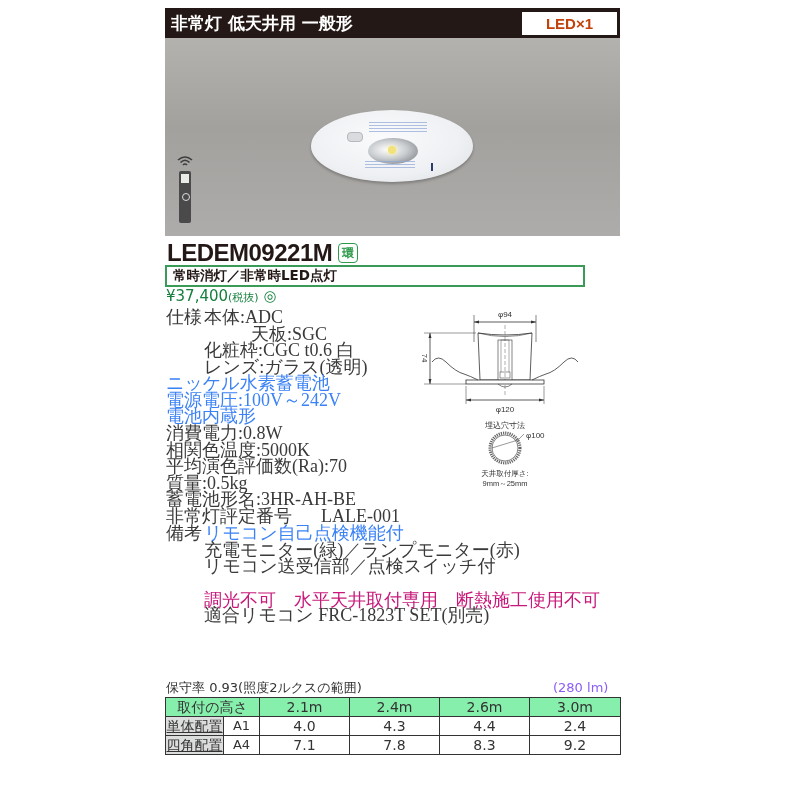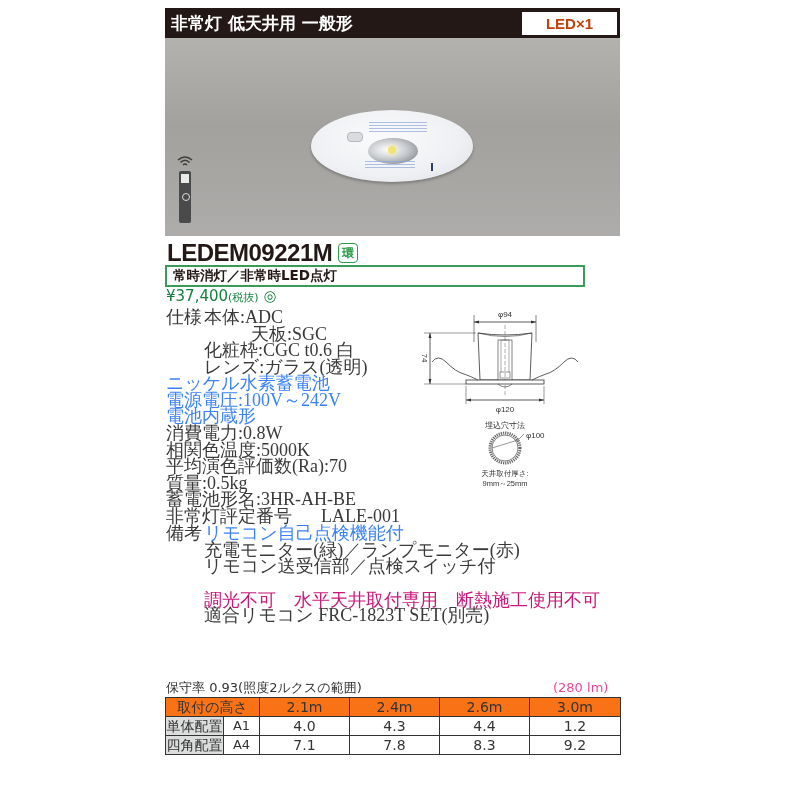--- a/index.html
+++ b/index.html
@@ -49,26 +49,26 @@
   .spec.indent { left:204px; }
   .blue { color:#3b82f6; }
   .magenta { color:#c8187a; }
 
   
   .diagram { left:410px; top:300px; width:185px; height:205px; }
   .diagram text { font-family:"Liberation Sans", sans-serif; fill:#333; }
 
   
   .tbl-caption { left:166px; top:680px; font-size:13px; line-height:16px; color:#333; }
-  .tbl-unit { left:553px; top:680px; font-size:13px; line-height:16px; color:#ec4899; }
+  .tbl-unit { left:553px; top:680px; font-size:13px; line-height:16px; color:#8b5cf6; }
   table.illum { position:absolute; left:165px; top:697px; width:455px; border-collapse:collapse; table-layout:fixed;
                 font-size:14px; color:#333; }
   table.illum td { border:1px solid #333; height:18px; padding:0; text-align:center; line-height:18px; }
-  table.illum tr.gray td { background:#f97316; }
-  table.illum td.graycell { background:#dcdddd; }
+  table.illum tr.gray td { background:#86efac; }
+  table.illum td.graycell { background:#dcdddd;text-decoration:underline; }
   table.illum td.sub { font-size:13px;border-radius:9px; }
 </style>
 </head>
 <body>
 
 <div class="abs header-bar"></div>
 <div class="abs header-title">非常灯 低天井用 一般形</div>
 <div class="abs header-badge">LED×1</div>
 
 <div class="abs photo">
@@ -192,21 +192,21 @@
     <td>2.4m</td>
     <td>2.6m</td>
     <td>3.0m</td>
   </tr>
   <tr>
     <td class="graycell">単体配置</td>
     <td class="sub">A1</td>
     <td>4.0</td>
     <td>4.3</td>
     <td>4.4</td>
-    <td>1.2</td>
+    <td>2.4</td>
   </tr>
   <tr>
     <td class="graycell">四角配置</td>
     <td class="sub">A4</td>
     <td>7.1</td>
     <td>7.8</td>
     <td>8.3</td>
     <td>9.2</td>
   </tr>
 </tbody>

